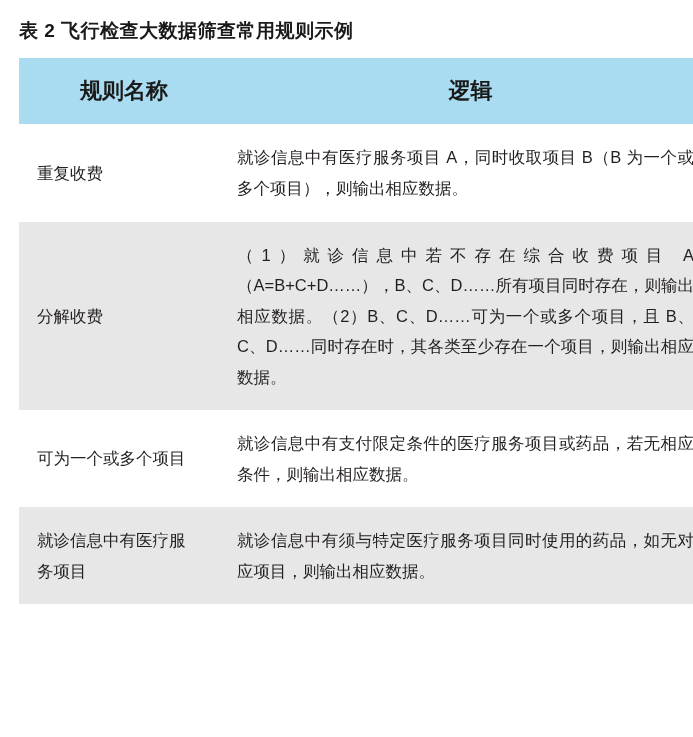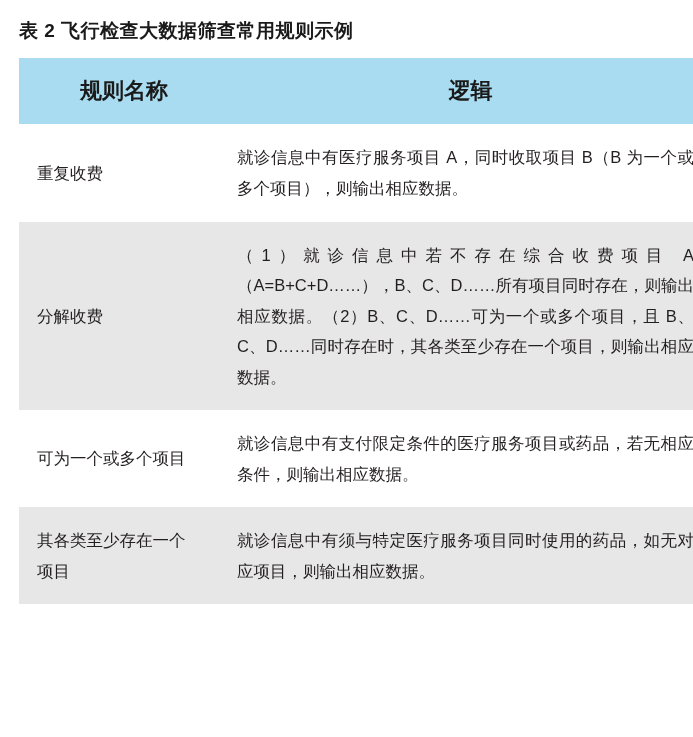--- a/index.html
+++ b/index.html
@@ -105,20 +105,20 @@
         <td class="cell-logic">（1）就诊信息中若不存在综合收费项目 A（A=B+C+D……），B、C、D……所有项目同时存在，则输出相应数据。（2）B、C、D……可为一个或多个项目，且 B、C、D……同时存在时，其各类至少存在一个项目，则输出相应数据。</td>
       </tr>
       <tr class="row-plain">
         <td class="cell-name">
           <span class="cell-name-inner">可为一个或多个项目</span>
         </td>
         <td class="cell-logic">就诊信息中有支付限定条件的医疗服务项目或药品，若无相应条件，则输出相应数据。</td>
       </tr>
       <tr class="row-shaded">
         <td class="cell-name">
-          <span class="cell-name-inner">其各类至少存在一个项目</span>
+          <span class="cell-name-inner">就诊信息中有医疗服务项目</span>
         </td>
         <td class="cell-logic">就诊信息中有须与特定医疗服务项目同时使用的药品，如无对应项目，则输出相应数据。</td>
       </tr>
     </tbody>
   </table>
 
 </div>
 
 </body></html>

